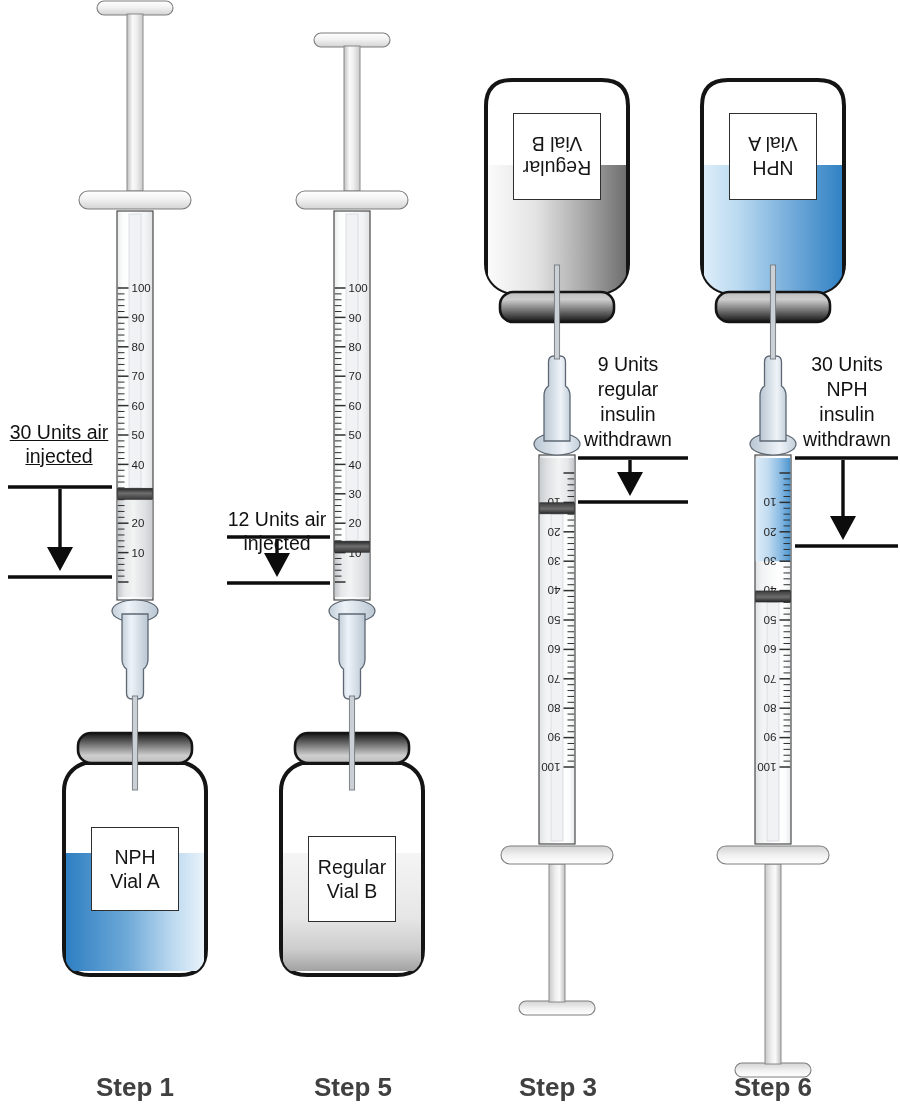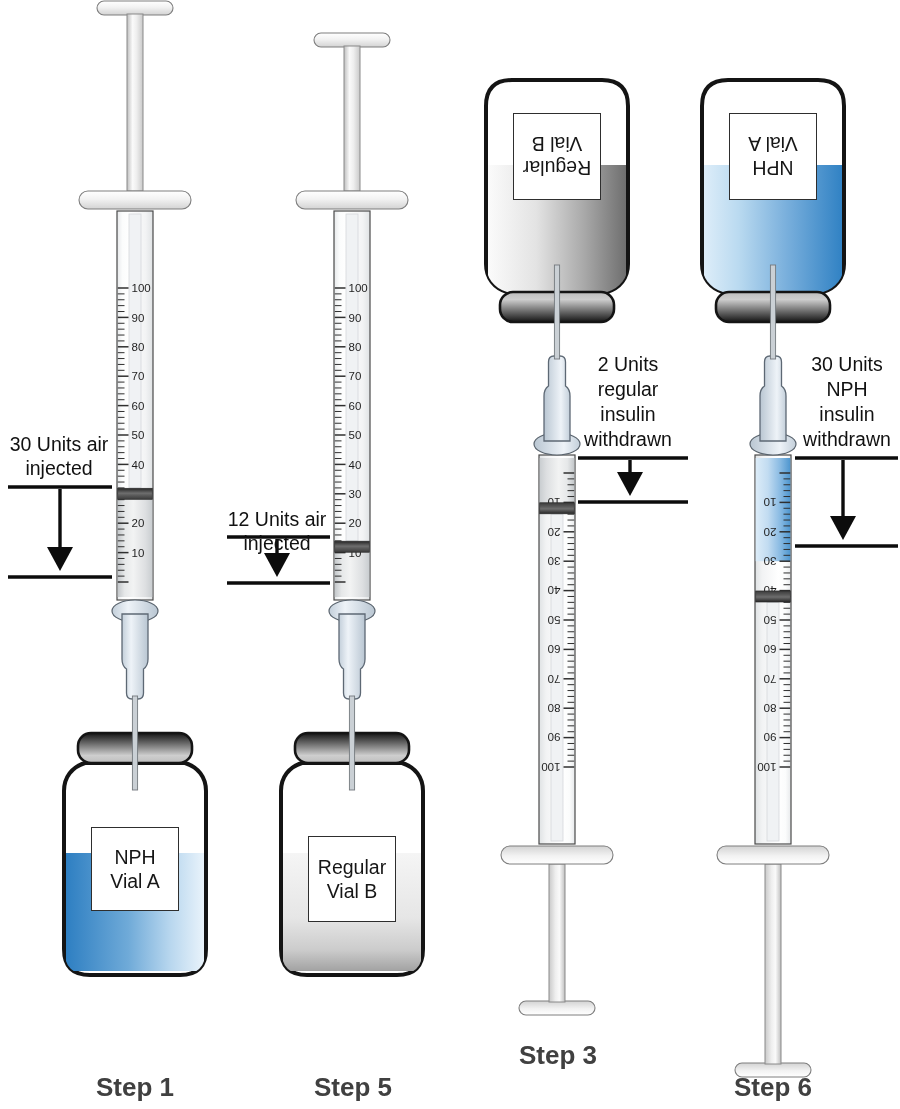--- a/index.html
+++ b/index.html
@@ -431,30 +431,30 @@
         <polygon points="617,472 643,472 630,496" fill="#0c0c0c"></polygon>
       </g>
     <g>
         <line x1="795" x2="898" y1="458" y2="458" stroke="#0c0c0c" stroke-width="3.4"></line>
         <line x1="795" x2="898" y1="546" y2="546" stroke="#0c0c0c" stroke-width="3.4"></line>
         <line x1="843" x2="843" y1="460" y2="520" stroke="#0c0c0c" stroke-width="3.4"></line>
         <polygon points="830,516 856,516 843,540" fill="#0c0c0c"></polygon>
       </g>
   </svg>
 
-  <div class="ann" style="left:2px;top:432px;width:114px;">
+  <div class="ann" style="left:2px;top:420px;width:114px;text-decoration:underline;">
     <div>30 Units air</div>
     <div>injected</div>
   </div>
   <div class="ann" style="left:220px;top:507px;width:114px;">
     <div>12 Units air</div>
     <div>injected</div>
   </div>
   <div class="ann tall" style="left:571px;top:352px;width:114px;">
-    <div>2 Units</div>
+    <div>9 Units</div>
     <div>regular</div>
     <div>insulin</div>
     <div>withdrawn</div>
   </div>
   <div class="ann tall" style="left:790px;top:352px;width:114px;">
     <div>30 Units</div>
     <div>NPH</div>
     <div>insulin</div>
     <div>withdrawn</div>
   </div>
@@ -471,15 +471,15 @@
     <div>Regular</div>
     <div>Vial B</div>
   </div>
   <div class="vlabel flipped" style="left:729px;top:113px;width:88px;height:87px;">
     <div>NPH</div>
     <div>Vial A</div>
   </div>
 
   <div class="caption" style="left:80px;top:1072px;">Step 1</div>
   <div class="caption" style="left:298px;top:1072px;">Step 5</div>
-  <div class="caption" style="left:503px;top:1040px;">Step 3</div>
+  <div class="caption" style="left:503px;top:1072px;">Step 3</div>
   <div class="caption" style="left:718px;top:1072px;">Step 6</div>
 </div>
 
 </body></html>

